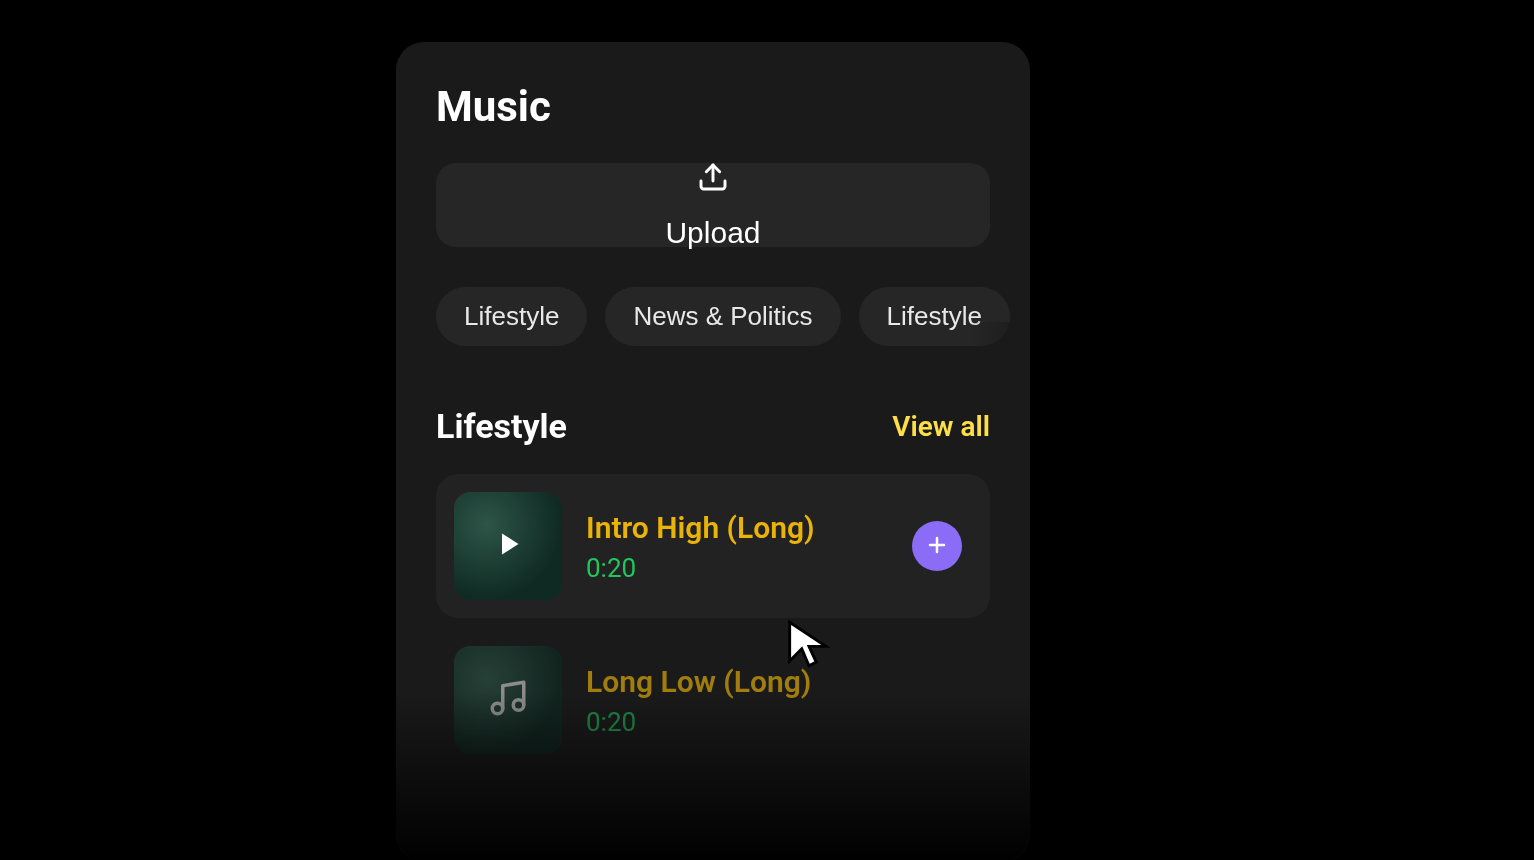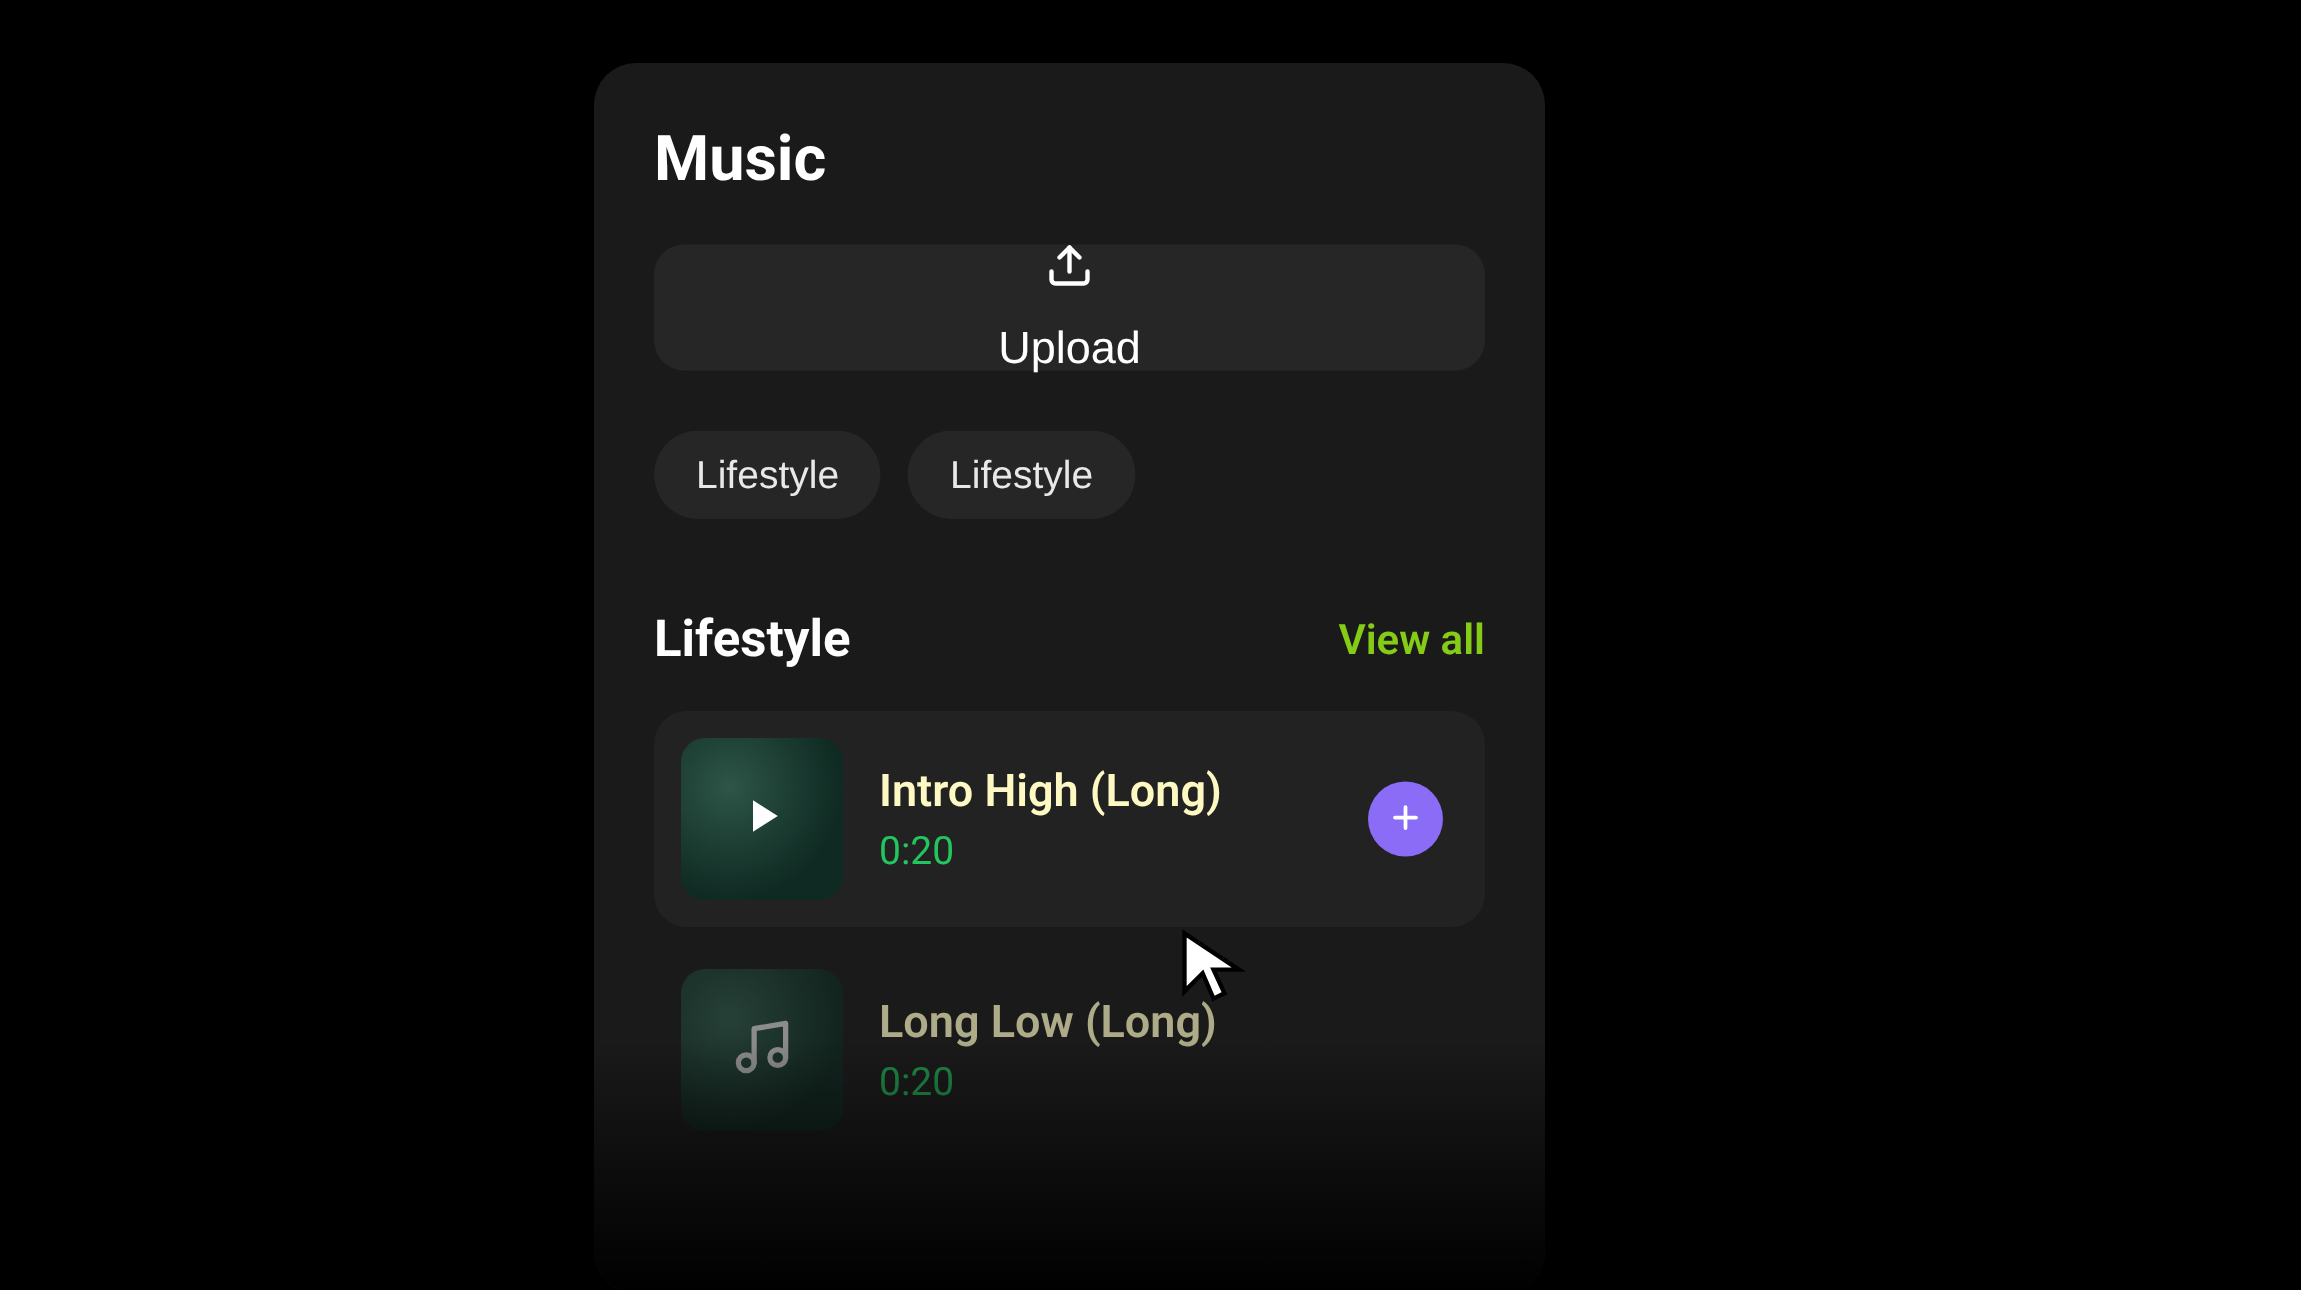--- a/index.html
+++ b/index.html
@@ -87,21 +87,21 @@
       margin-bottom: 28px;
     }
     
     .section-title {
       color: #ffffff;
       font-size: 34px;
       font-weight: 700;
     }
     
     .view-all-link {
-      color: #84cc16;
+      color: #fde047;
       font-size: 28px;
       font-weight: 600;
       cursor: pointer;
       text-decoration: none;
     }
     
     .track-list {
       padding: 0 40px;
       display: flex;
       flex-direction: column;
@@ -136,21 +136,21 @@
     }
     
     .track-info {
       flex: 1;
       display: flex;
       flex-direction: column;
       gap: 8px;
     }
     
     .track-title {
-      color: #fef9c3;
+      color: #eab308;
       font-size: 30px;
       font-weight: 600;
     }
     
     .track-duration {
       color: #22c55e;
       font-size: 26px;
       font-weight: 400;
     }
     
@@ -208,20 +208,21 @@
         <path d="M21 15v4a2 2 0 0 1-2 2H5a2 2 0 0 1-2-2v-4"></path>
         <polyline points="17 8 12 3 7 8"></polyline>
         <line x1="12" y1="3" x2="12" y2="15"></line>
       </svg>
     </span>
     <span class="upload-btn-label">Upload</span>
   </button>
 
   <div class="categories-row">
     <button class="category-chip">Lifestyle</button>
+    <button class="category-chip">News &amp; Politics</button>
     <button class="category-chip">Lifestyle</button>
   </div>
   <div class="fade-right"></div>
 
   <div class="section-header">
     <h2 class="section-title">Lifestyle</h2>
     <a class="view-all-link">View all</a>
   </div>
 
   <div class="track-list">

